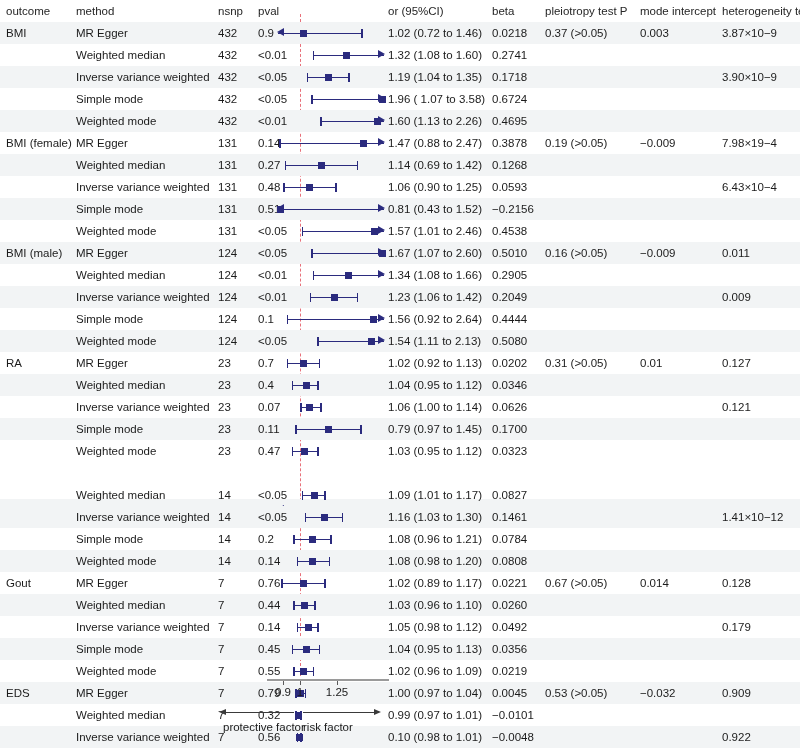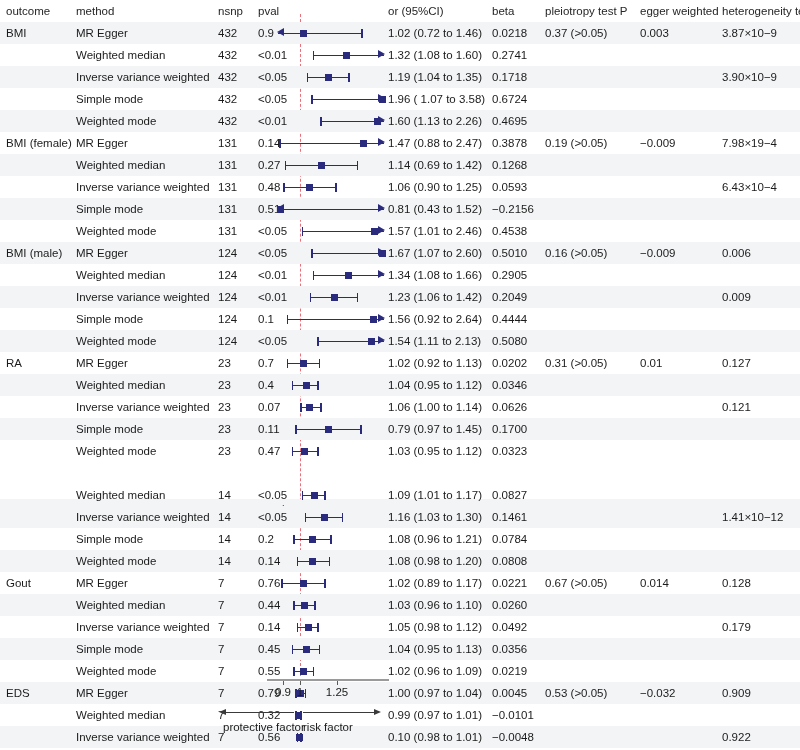--- a/index.html
+++ b/index.html
@@ -103,21 +103,21 @@
 <div id="plot">
 
   <div class="row hdr" id="header-row" style="top:0px;">
     <span class="cell c-outcome">outcome</span>
     <span class="cell c-method">method</span>
     <span class="cell c-nsnp">nsnp</span>
     <span class="cell c-pval">pval</span>
     <span class="cell c-or">or (95%CI)</span>
     <span class="cell c-beta">beta</span>
     <span class="cell c-pleio">pleiotropy test P</span>
-    <span class="cell c-egger">egger weighted</span>
+    <span class="cell c-egger">mode intercept</span>
     <span class="cell c-het">heterogeneity test P</span>
   </div>
 
   <div class="refline"></div>
 
   <div id="rows-container">
       <div class="row alt" style="top: 22px;">
         <span class="cell c-outcome">BMI</span>
         <span class="cell c-method">MR Egger</span>
         <span class="cell c-nsnp">432</span>
@@ -289,21 +289,21 @@
       </div>
       <div class="row alt" style="top: 242px;">
         <span class="cell c-outcome">BMI (male)</span>
         <span class="cell c-method">MR Egger</span>
         <span class="cell c-nsnp">124</span>
         <span class="cell c-pval">&lt;0.05</span>
         <span class="cell c-or">1.67 (1.07 to 2.60)</span>
         <span class="cell c-beta">0.5010</span>
         <span class="cell c-pleio">0.16 (&gt;0.05)</span>
         <span class="cell c-egger">−0.009</span>
-        <span class="cell c-het">0.006</span>
+        <span class="cell c-het">0.011</span>
         <div class="plotcell">
           <div class="ci" style="left: 33.2187px; width: 72.7813px;"></div>
           <div class="cap" style="left: 33.2187px;"></div>
           <div class="arrow right" style="left: 100px;"></div>
           <div class="marker" style="left: 100.5px;"></div>
         </div>
       </div>
       <div class="row" style="top: 264px;">
         <span class="cell c-outcome"></span>
         <span class="cell c-method">Weighted median</span>

